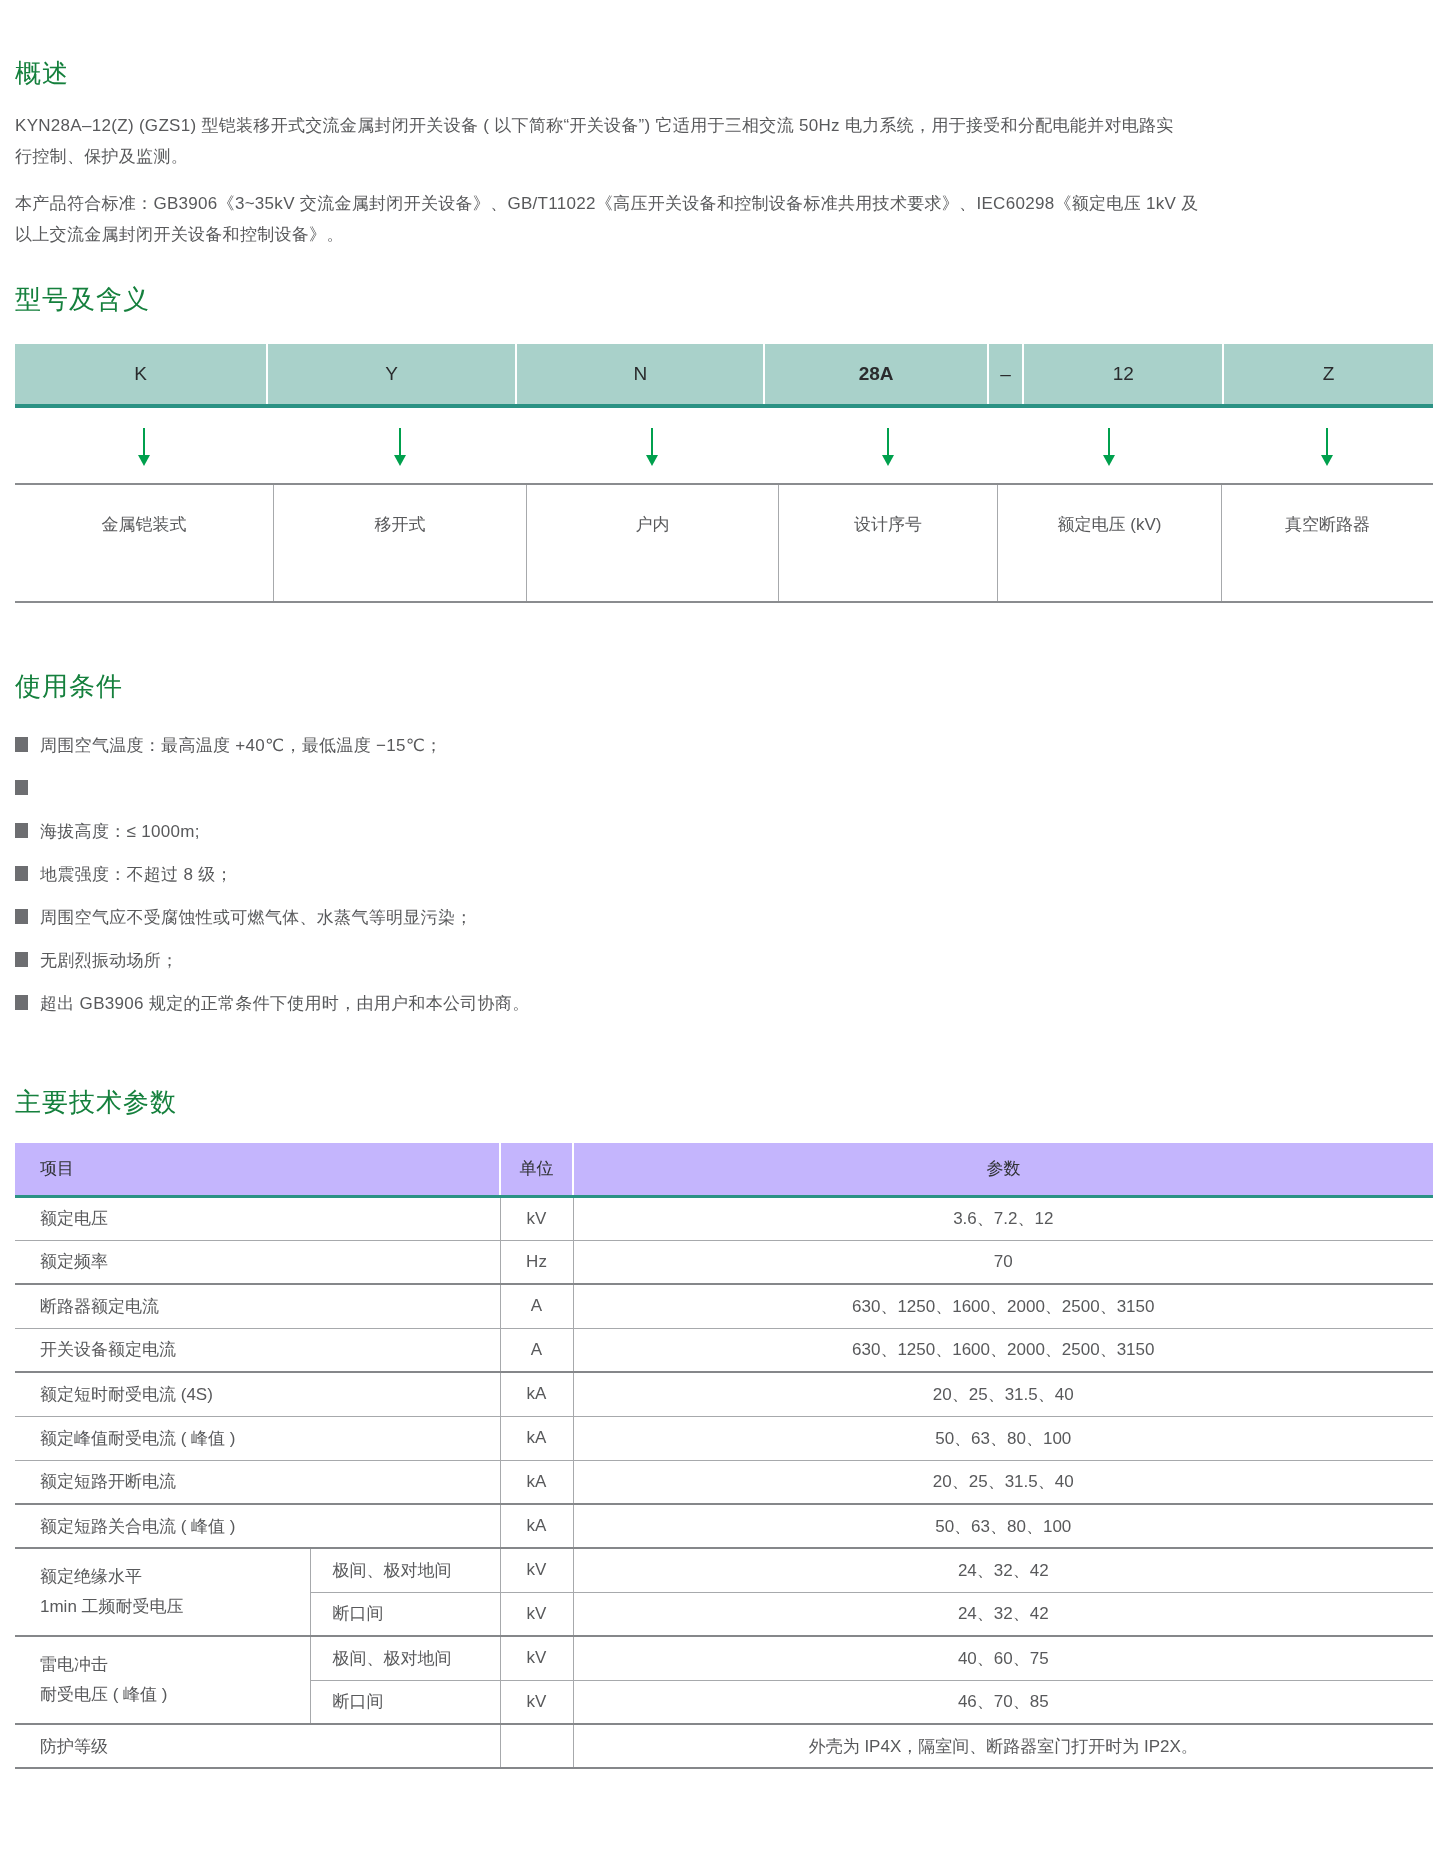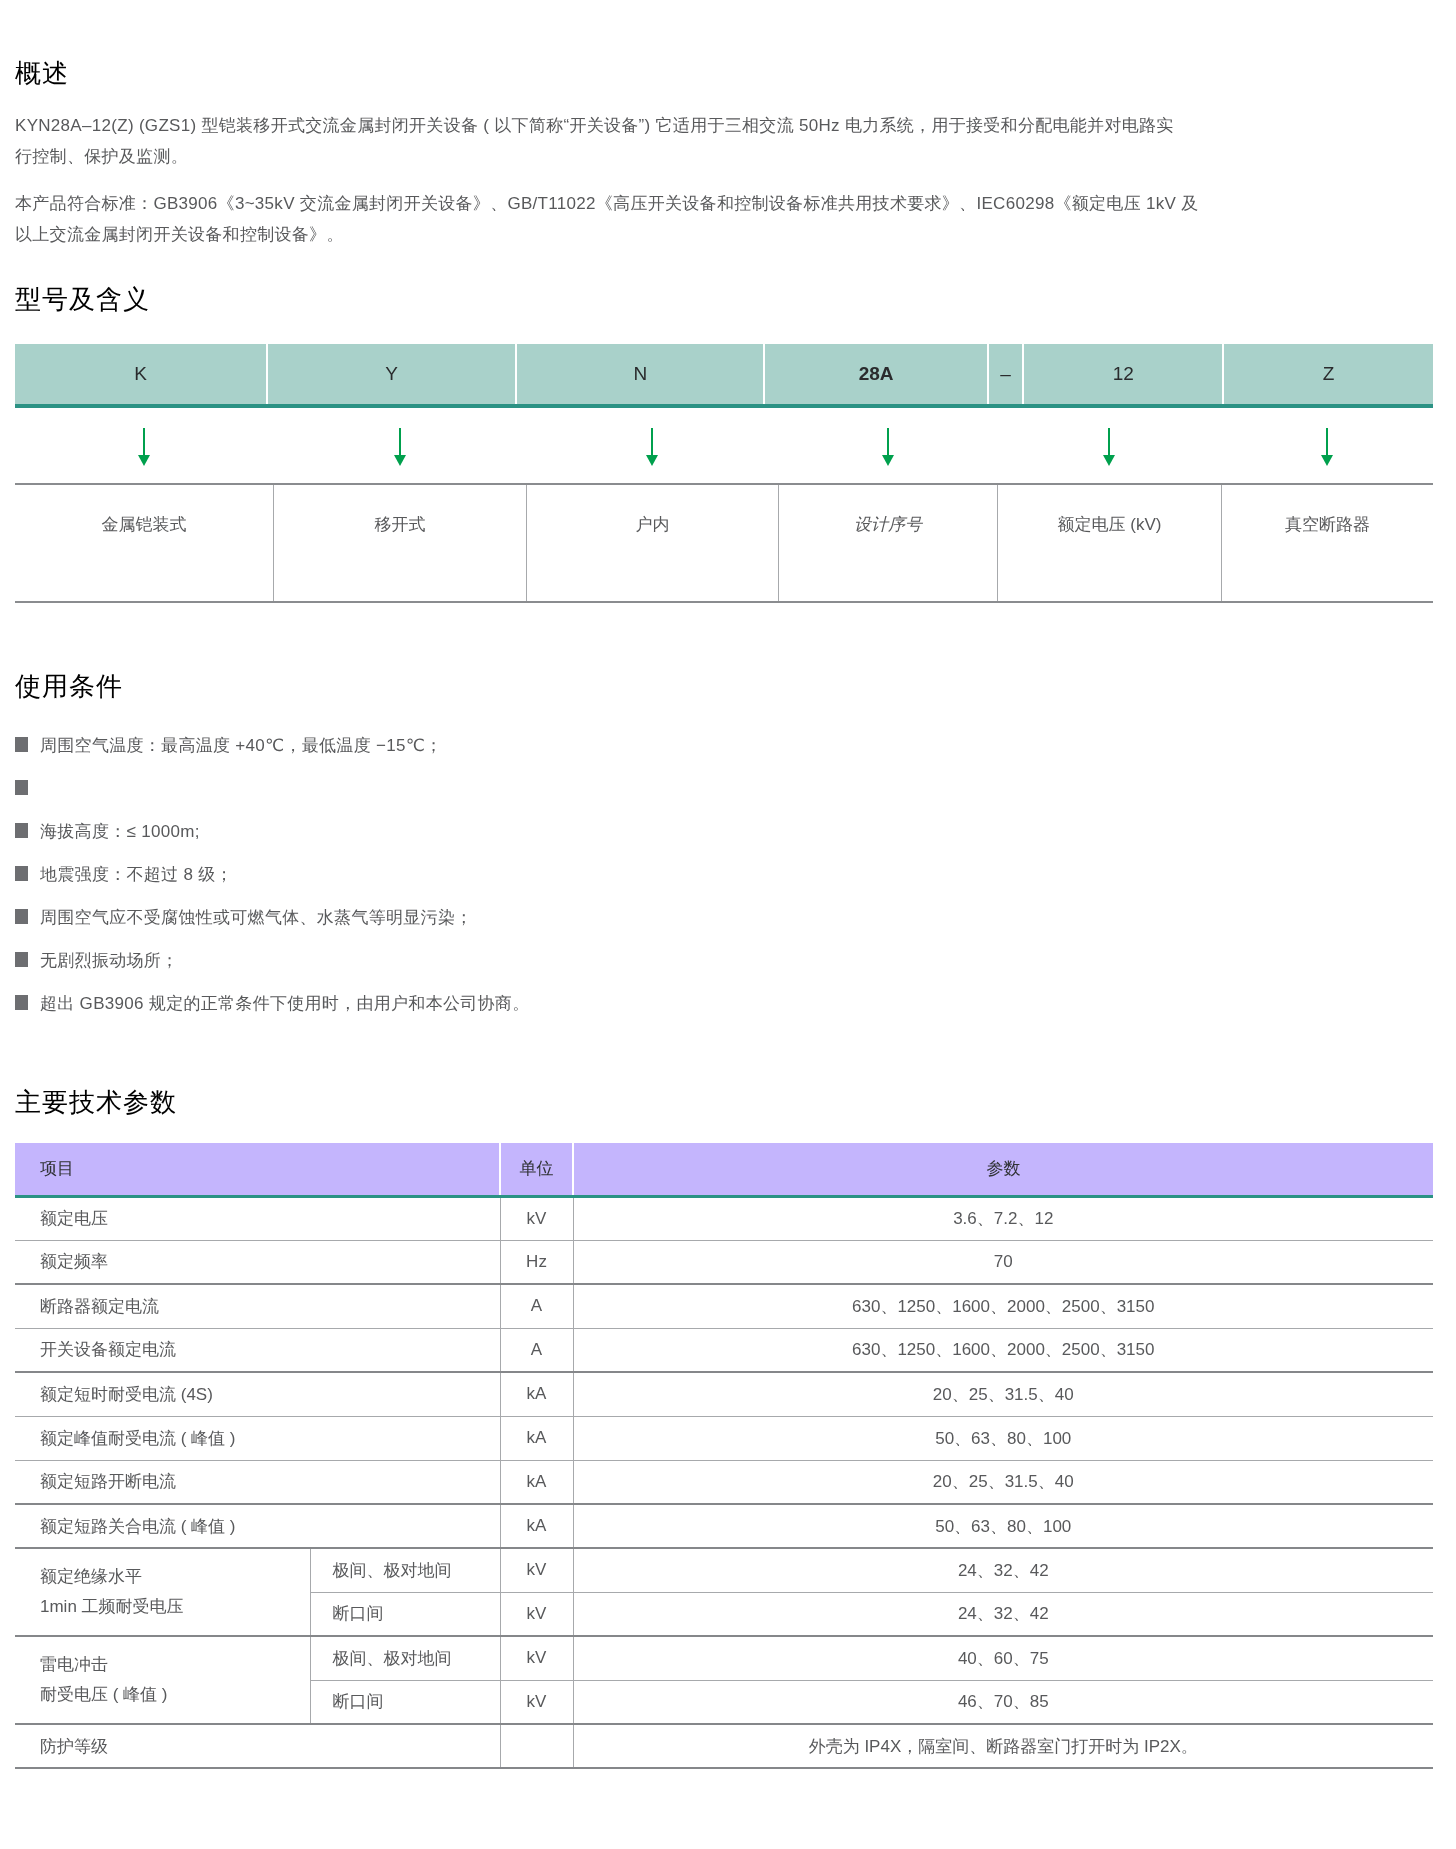--- a/index.html
+++ b/index.html
@@ -5,21 +5,21 @@
   * { box-sizing: border-box; margin: 0; padding: 0; }
   html, body { background: #ffffff; }
   body {
     width: 1456px; height: 1849px; overflow: hidden;
     font-family: "Liberation Sans", "DejaVu Sans", sans-serif;
     color: #58595b;
   }
   .page { width: 1418px; margin: 0 auto 0 15px; }
 
   h2.sec-heading {
-    color: #000000;
+    color: #15803d;
     font-size: 26px;
     line-height: 34px;
     font-weight: 500;
     letter-spacing: 1px;
   }
   .h-overview   { margin-top: 56px; }
   .h-model      { margin-top: 32px; }
   .h-conditions { margin-top: 66px; }
   .h-params     { margin-top: 70px; }
 
@@ -48,21 +48,21 @@
     border-right: 2px solid #ffffff;
   }
   .code-cell:last-child { border-right: none; }
   .cw0 { width: 257px; } .cw1 { width: 253px; } .cw2 { width: 252px; }
   .cw3 { width: 227px; font-weight: bold; } .cw4 { width: 36px;  } .cw5 { width: 203px; }
   .cw6 { width: 212px; }
 
   .arrow-row { margin-top: 20px; display: flex; height: 38px; }
   .arrow-cell { display: flex; align-items: flex-start; justify-content: center; }
   .mw0 { width: 258px; } .mw1 { width: 253px; } .mw2 { width: 252px; }
-  .mw3 { width: 219px; font-style: italic; } .mw4 { width: 224px; } .mw5 { width: 212px; }
+  .mw3 { width: 219px; } .mw4 { width: 224px; } .mw5 { width: 212px; }
 
   .meaning-row {
     margin-top: 17px;
     display: flex;
     height: 120px;
     border-top: 2px solid #8a8c8f;
     border-bottom: 2px solid #8a8c8f;
   }
   .meaning-cell {
     padding-top: 28px;

